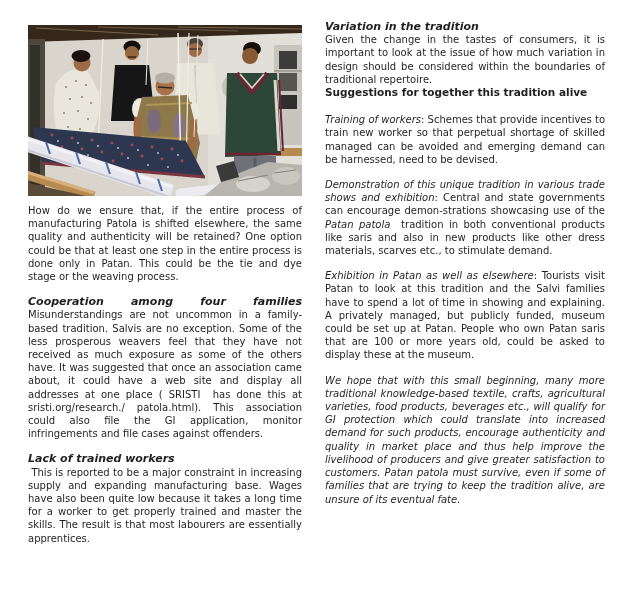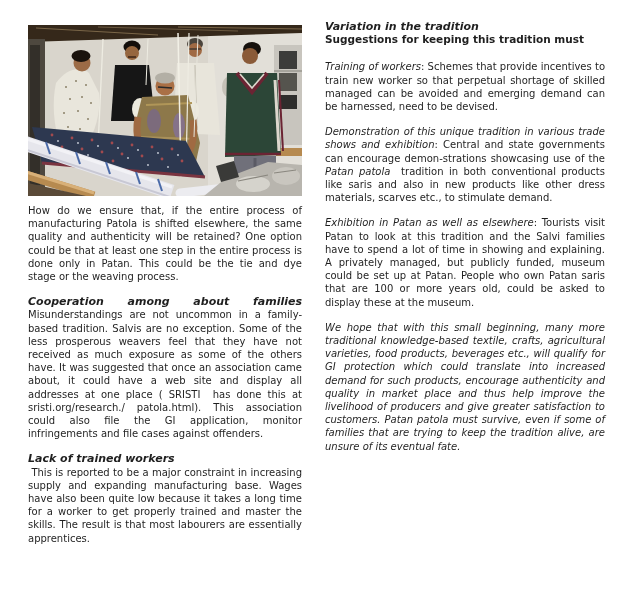--- a/index.html
+++ b/index.html
@@ -203,38 +203,39 @@
         <polygon points="188,141 206,136 211,152 193,157" fill="#3a3a38"></polygon>
       </svg>
     </div>
 
 
     <section>
       <p>How do we ensure that, if the entire process of manufacturing Patola is shifted elsewhere, the same quality and authenticity will be retained? One option could be that at least one step in the entire process is done only in Patan. This could be the tie and dye stage or the weaving process.</p>
     </section>
 
     <section>
-      <h3 class="h spread">Cooperation among about families</h3>
+      <h3 class="h spread">Cooperation among four families</h3>
       <p>Misunderstandings are not uncommon in a family-based tradition. Salvis are no exception. Some of the less prosperous weavers feel that they have not received as much exposure as some of the others have. It was suggested that once an association came about, it could have a web site and display all addresses at one place ( SRISTI&nbsp; has done this at sristi.org/research./ patola.html). This association could also file the GI application, monitor infringements and file cases against offenders.</p>
     </section>
 
     <section>
       <h3 class="h">Lack of trained workers</h3>
       <p class="tight">&nbsp;This is reported to be a major constraint in increasing supply and expanding manufacturing base. Wages have also been quite low because it takes a long time for a worker to get properly trained and master the skills. The result is that most labourers are essentially apprentices.</p>
     </section>
 
   </div>
 
   <div class="col col-right">
 
     <section>
       <h3 class="h">Variation in the tradition</h3>
-    </section>
-
-    <h3 class="h-plain">Suggestions for keeping this tradition must</h3>
+      <p class="tight">Given the change in the tastes of consumers, it is important to look at the issue of how much variation in design should be considered within the boundaries of traditional repertoire.</p>
+    </section>
+
+    <h3 class="h-plain">Suggestions for together this tradition alive</h3>
 
 
     <p><span class="lead">Training of workers</span><span>: Schemes that provide incentives to train new worker so that perpetual shortage of skilled managed can be avoided and emerging demand can be harnessed, need to be devised.</span></p>
 
     <p><span class="lead">Demonstration of this unique tradition in various trade shows and exhibition</span><span>: Central and state governments can encourage demon-strations showcasing use of the </span><span class="em">Patan patola</span><span>&nbsp; tradition in both conventional products like saris and also in new products like other dress materials, scarves etc., to stimulate demand.</span></p>
 
     <p><span class="lead">Exhibition in Patan as well as elsewhere</span><span>: Tourists visit Patan to look at this tradition and the Salvi families have to spend a lot of time in showing and explaining. A privately managed, but publicly funded, museum could be set up at Patan. People who own Patan saris that are 100 or more years old, could be asked to display these at the museum.</span></p>
 
     <p class="closing tight">We hope that with this small beginning, many more traditional knowledge-based textile, crafts, agricultural varieties, food products, beverages etc., will qualify for GI protection which could translate into increased demand for such products, encourage authenticity and quality in market place and thus help improve the livelihood of producers and give greater satisfaction to customers. Patan patola must survive, even if some of families that are trying to keep the tradition alive, are unsure of its eventual fate.</p>
 

